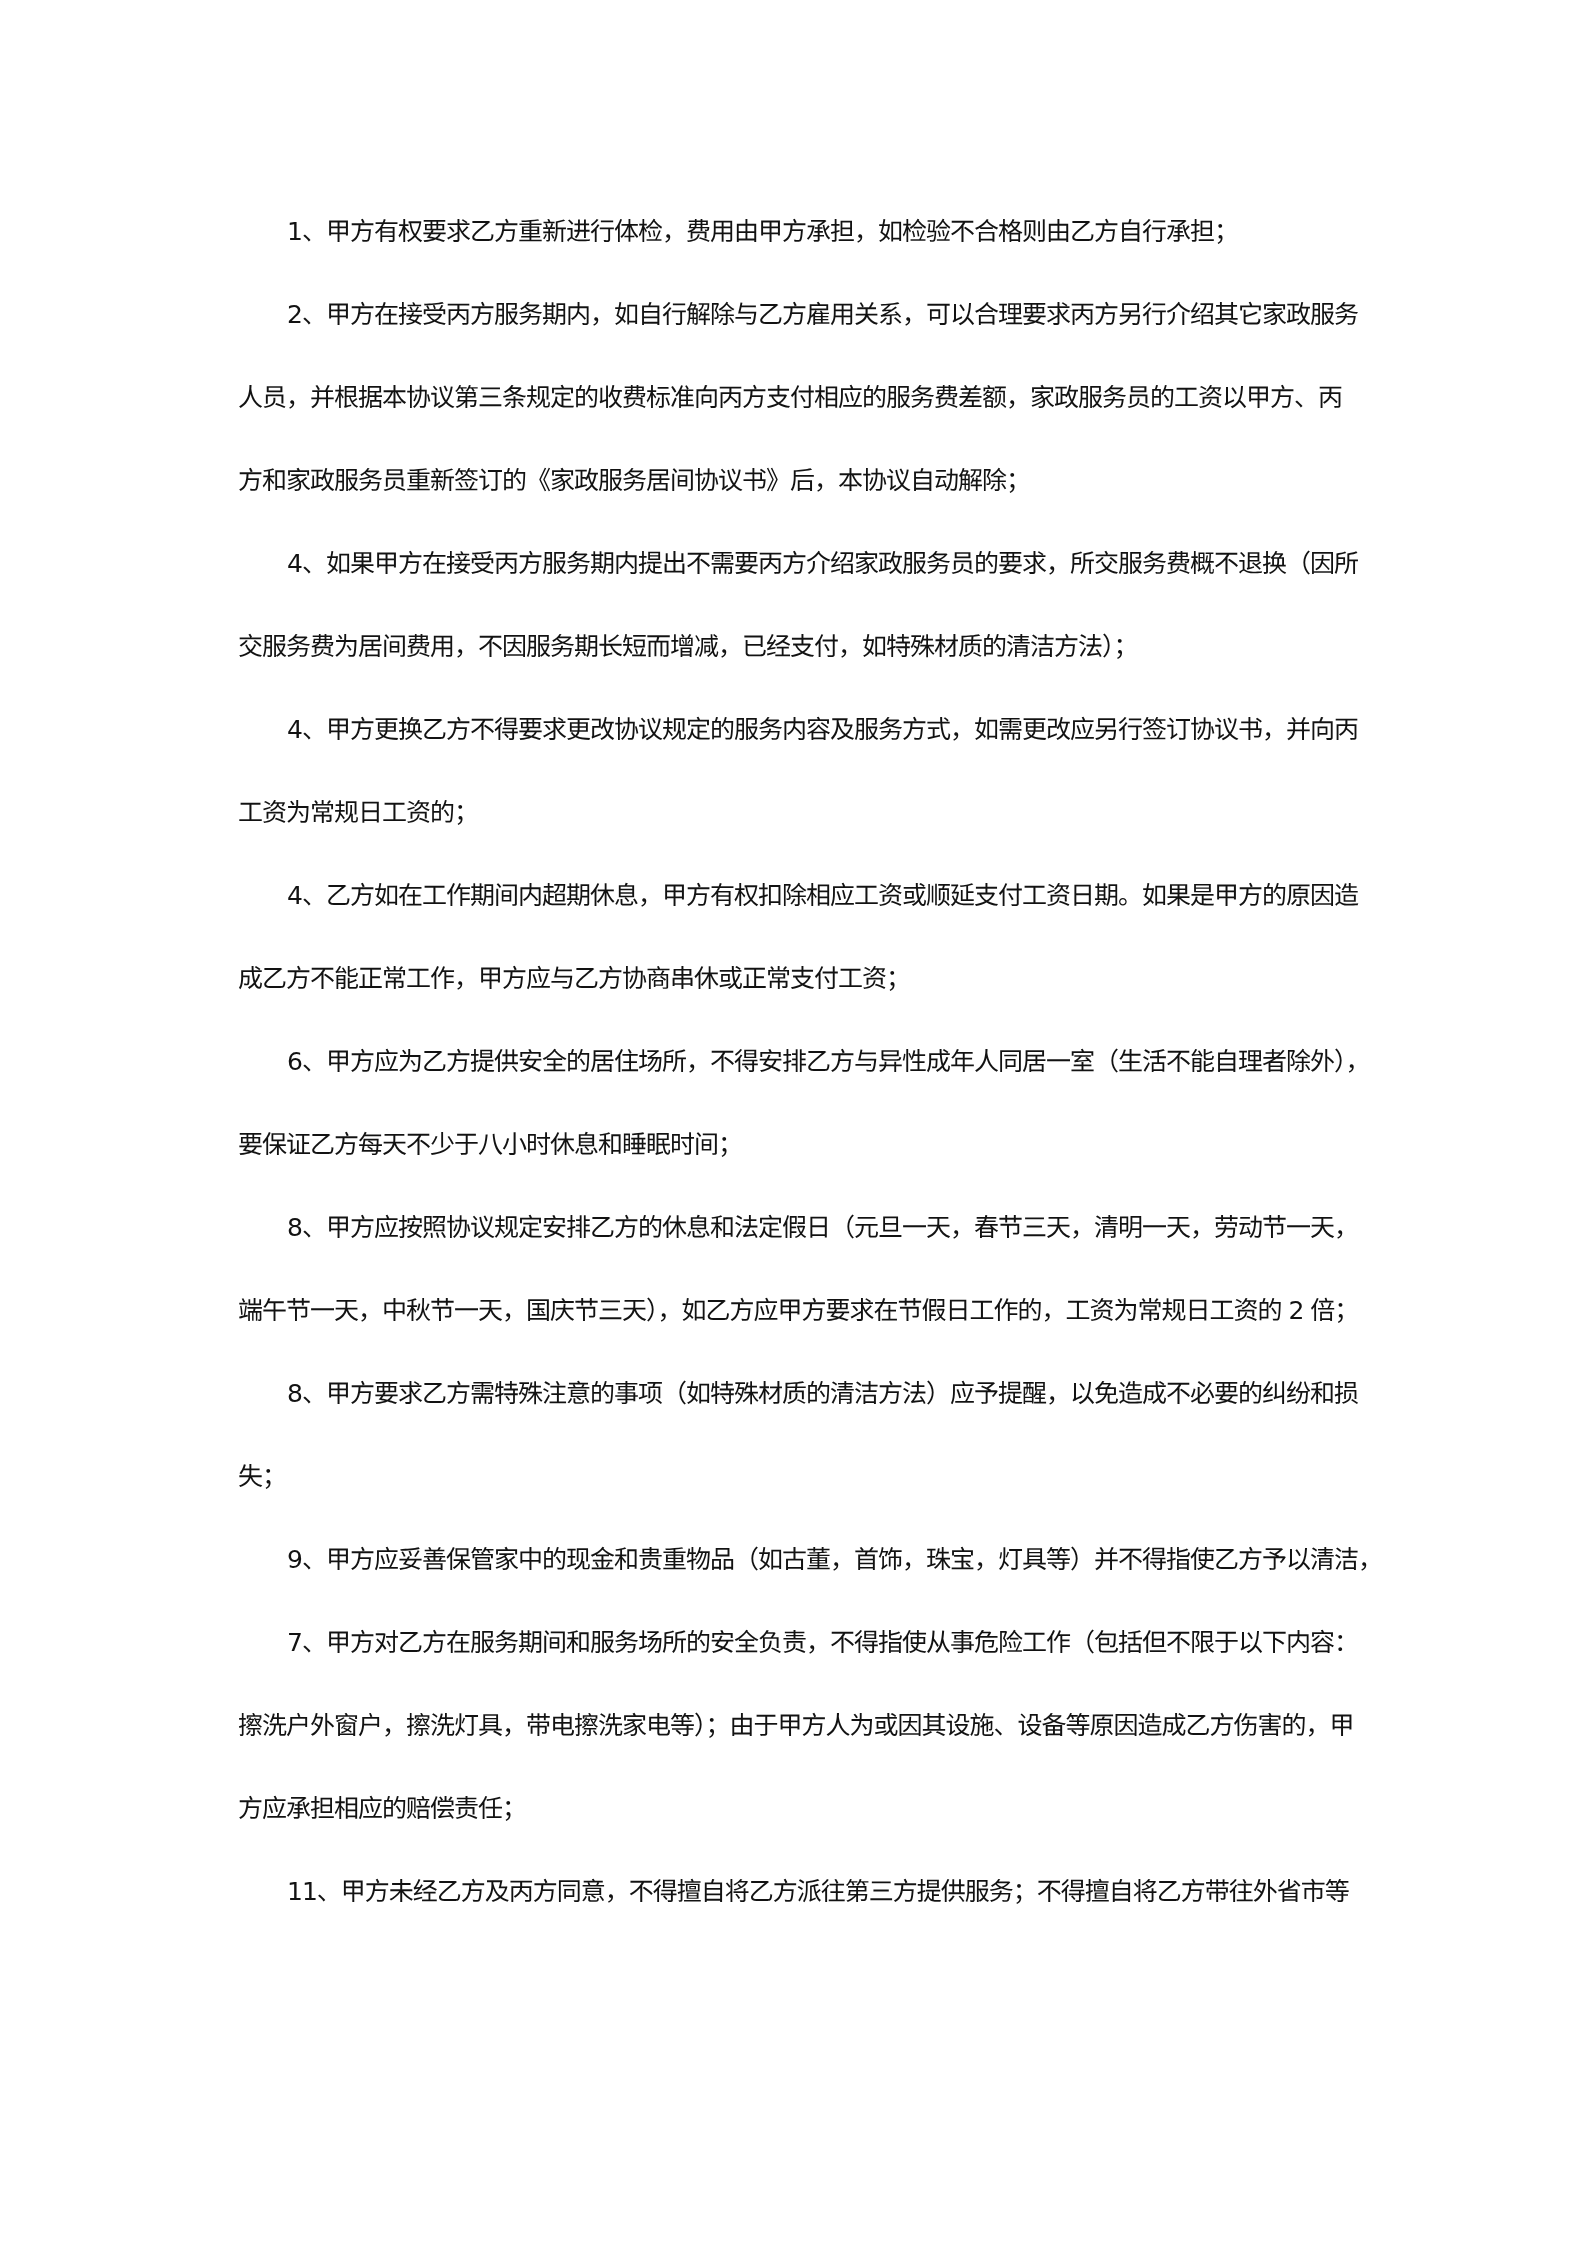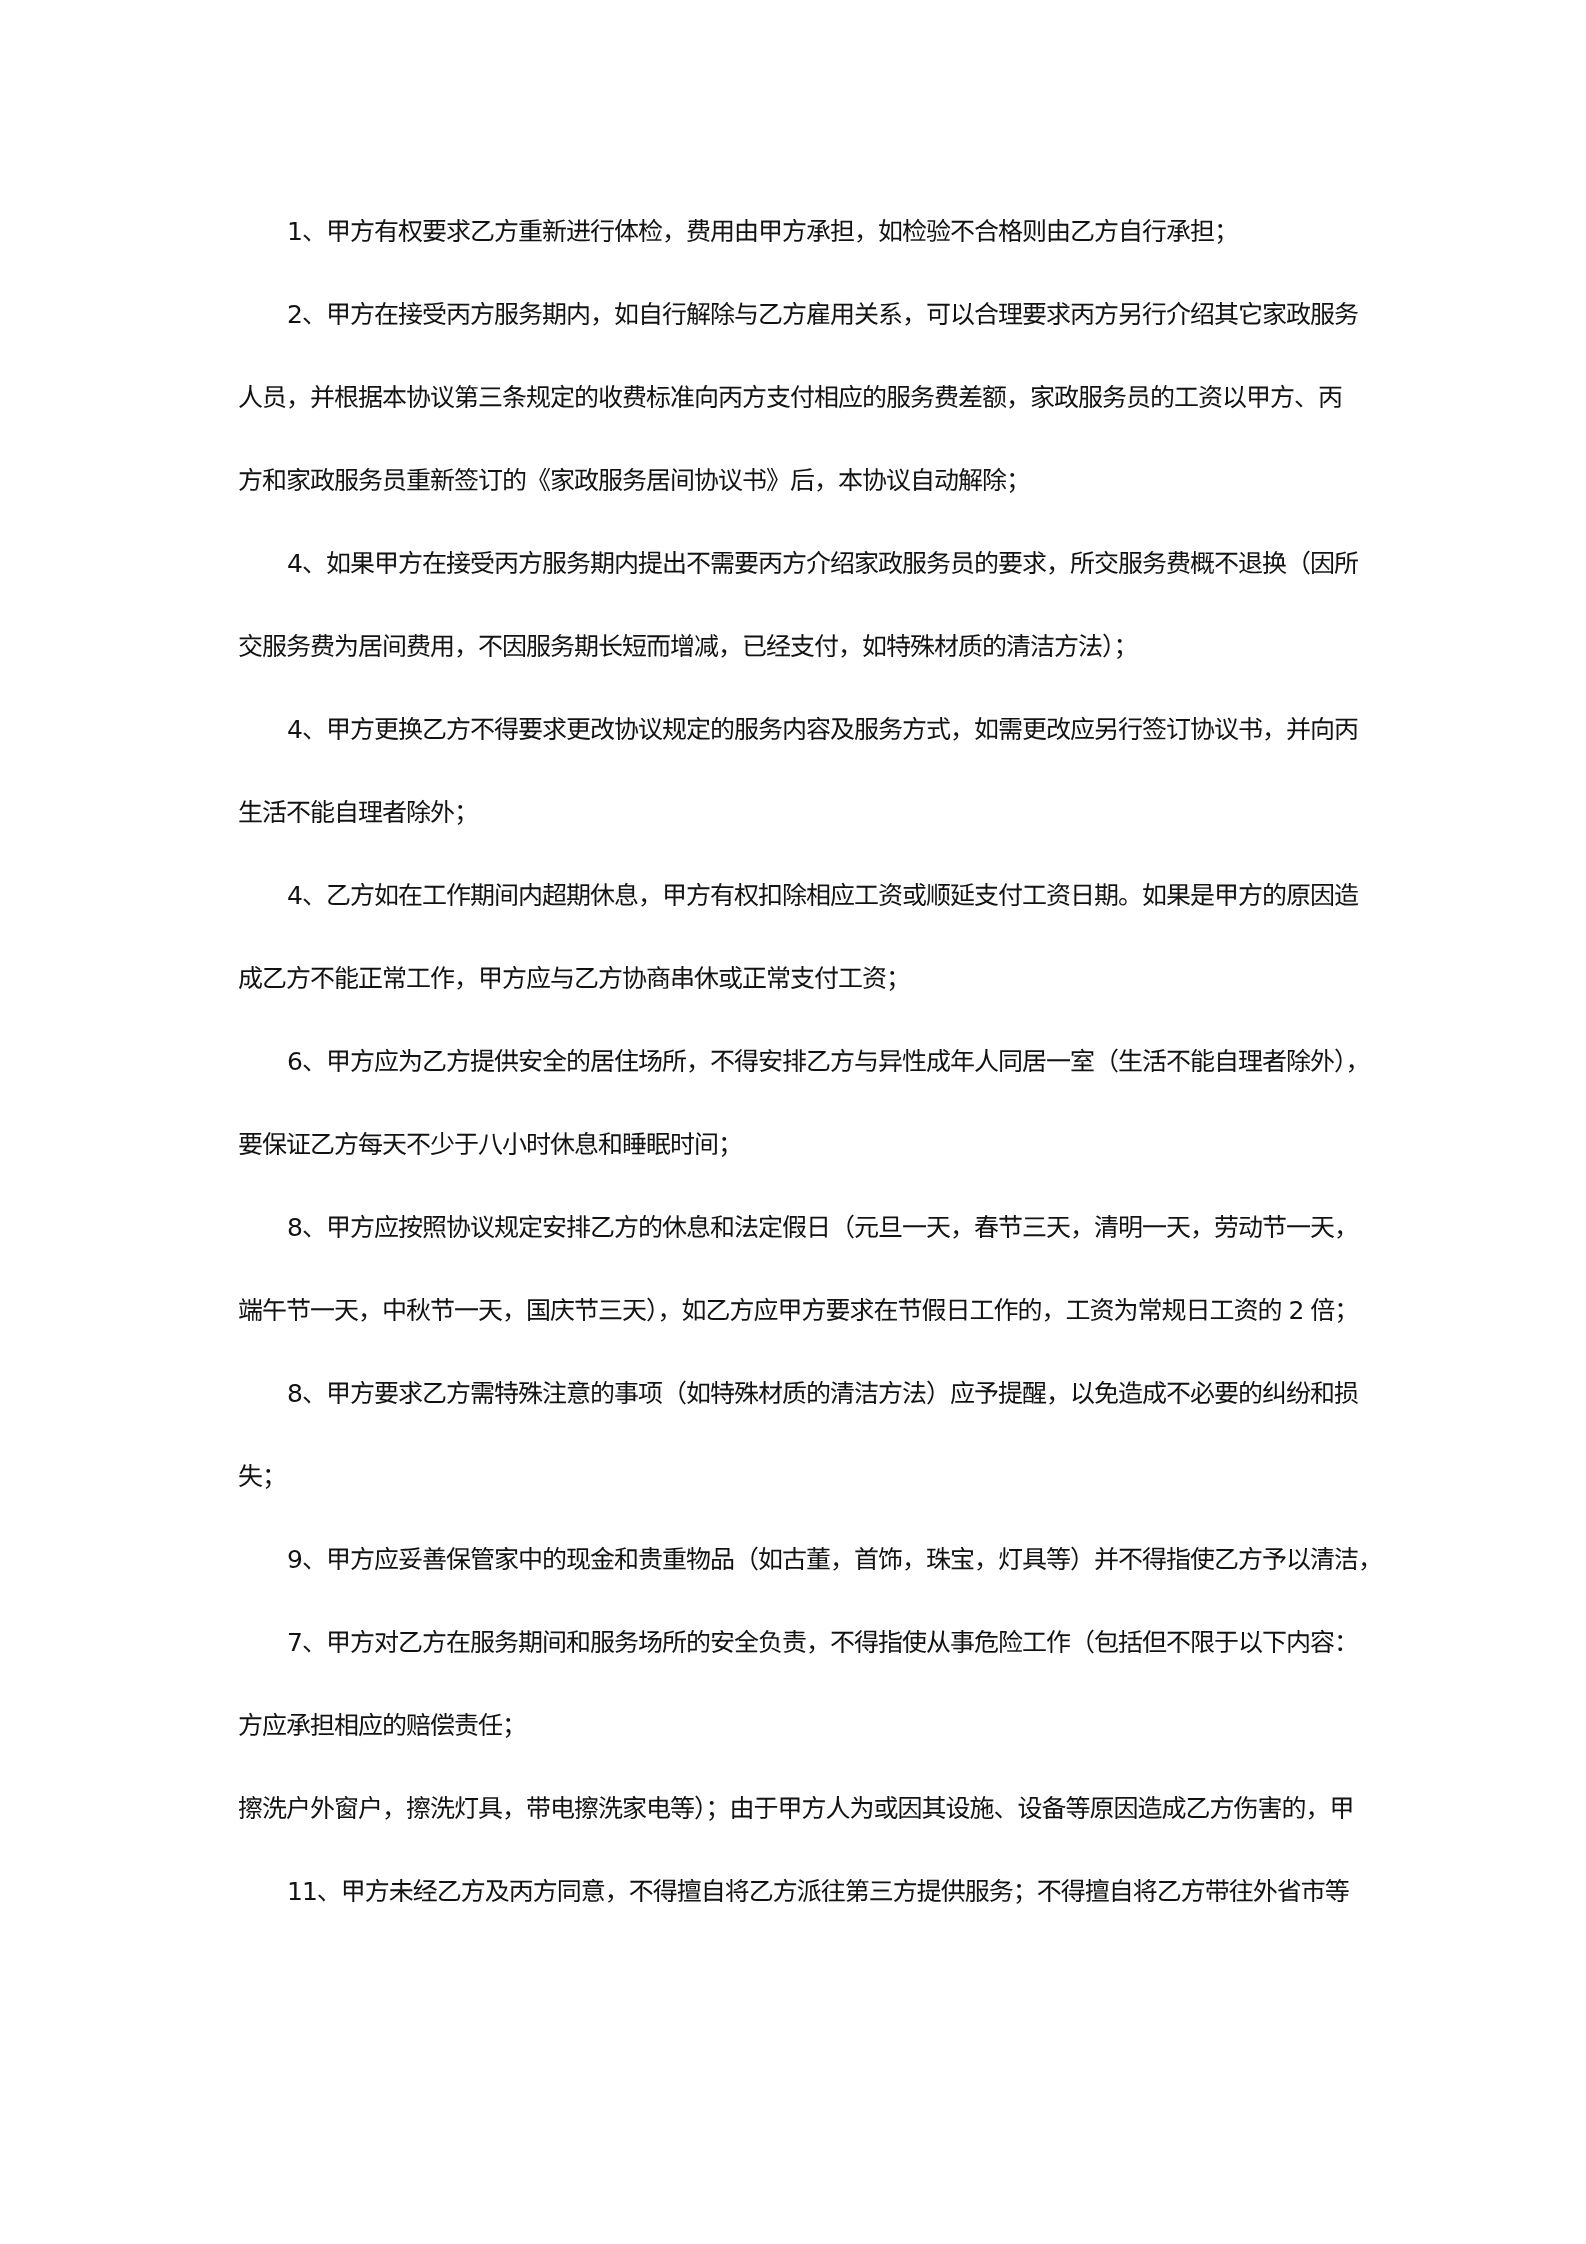--- a/index.html
+++ b/index.html
@@ -48,28 +48,28 @@
 
 <div class="page">
   <div class="doc">
     <p class="doc-line indent">1、甲方有权要求乙方重新进行体检，费用由甲方承担，如检验不合格则由乙方自行承担；</p>
     <p class="doc-line indent">2、甲方在接受丙方服务期内，如自行解除与乙方雇用关系，可以合理要求丙方另行介绍其它家政服务</p>
     <p class="doc-line">人员，并根据本协议第三条规定的收费标准向丙方支付相应的服务费差额，家政服务员的工资以甲方、丙</p>
     <p class="doc-line">方和家政服务员重新签订的《家政服务居间协议书》后，本协议自动解除；</p>
     <p class="doc-line indent">4、如果甲方在接受丙方服务期内提出不需要丙方介绍家政服务员的要求，所交服务费概不退换（因所</p>
     <p class="doc-line">交服务费为居间费用，不因服务期长短而增减，已经支付，如特殊材质的清洁方法）；</p>
     <p class="doc-line indent">4、甲方更换乙方不得要求更改协议规定的服务内容及服务方式，如需更改应另行签订协议书，并向丙</p>
-    <p class="doc-line">生活不能自理者除外；</p>
+    <p class="doc-line">工资为常规日工资的；</p>
     <p class="doc-line indent">4、乙方如在工作期间内超期休息，甲方有权扣除相应工资或顺延支付工资日期。如果是甲方的原因造</p>
     <p class="doc-line">成乙方不能正常工作，甲方应与乙方协商串休或正常支付工资；</p>
     <p class="doc-line indent">6、甲方应为乙方提供安全的居住场所，不得安排乙方与异性成年人同居一室（生活不能自理者除外），</p>
     <p class="doc-line">要保证乙方每天不少于八小时休息和睡眠时间；</p>
     <p class="doc-line indent">8、甲方应按照协议规定安排乙方的休息和法定假日（元旦一天，春节三天，清明一天，劳动节一天，</p>
     <p class="doc-line">端午节一天，中秋节一天，国庆节三天），如乙方应甲方要求在节假日工作的，工资为常规日工资的 2 倍；</p>
     <p class="doc-line indent">8、甲方要求乙方需特殊注意的事项（如特殊材质的清洁方法）应予提醒，以免造成不必要的纠纷和损</p>
     <p class="doc-line">失；</p>
     <p class="doc-line indent">9、甲方应妥善保管家中的现金和贵重物品（如古董，首饰，珠宝，灯具等）并不得指使乙方予以清洁，</p>
     <p class="doc-line indent">7、甲方对乙方在服务期间和服务场所的安全负责，不得指使从事危险工作（包括但不限于以下内容：</p>
+    <p class="doc-line">擦洗户外窗户，擦洗灯具，带电擦洗家电等）；由于甲方人为或因其设施、设备等原因造成乙方伤害的，甲</p>
     <p class="doc-line">方应承担相应的赔偿责任；</p>
-    <p class="doc-line">擦洗户外窗户，擦洗灯具，带电擦洗家电等）；由于甲方人为或因其设施、设备等原因造成乙方伤害的，甲</p>
     <p class="doc-line indent">11、甲方未经乙方及丙方同意，不得擅自将乙方派往第三方提供服务；不得擅自将乙方带往外省市等</p>
   </div>
 </div>
 
 </body></html>

